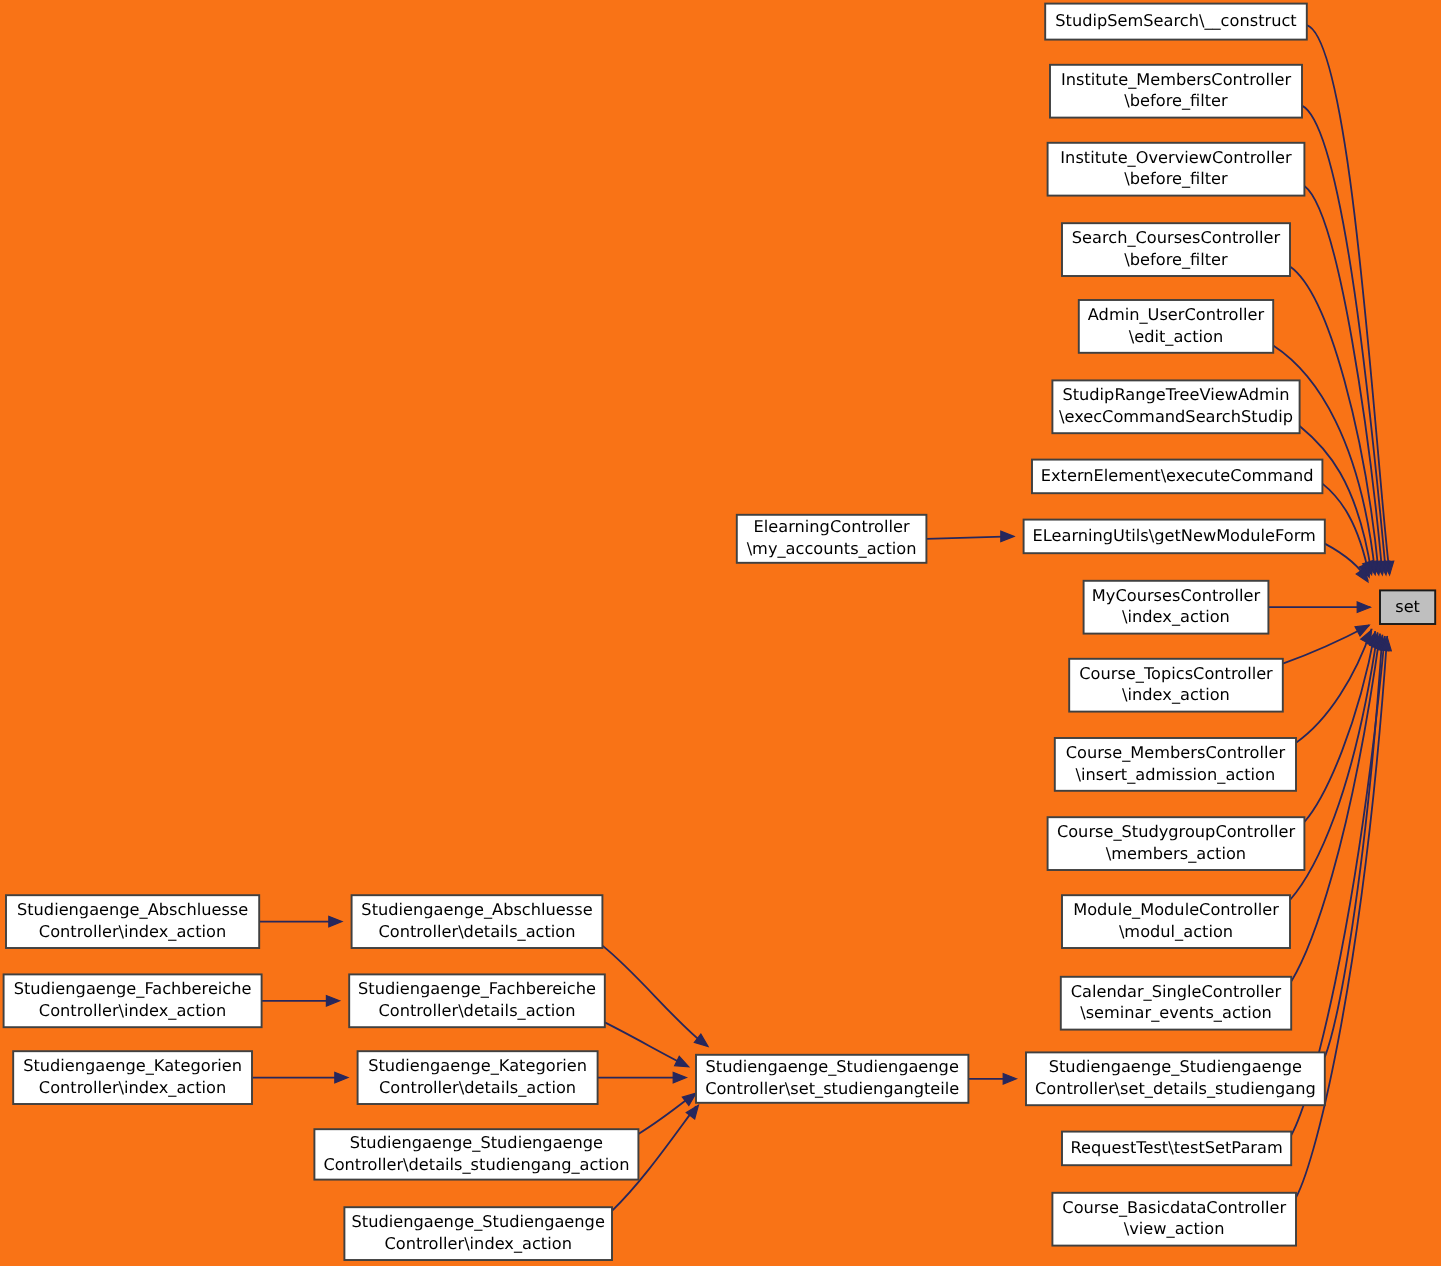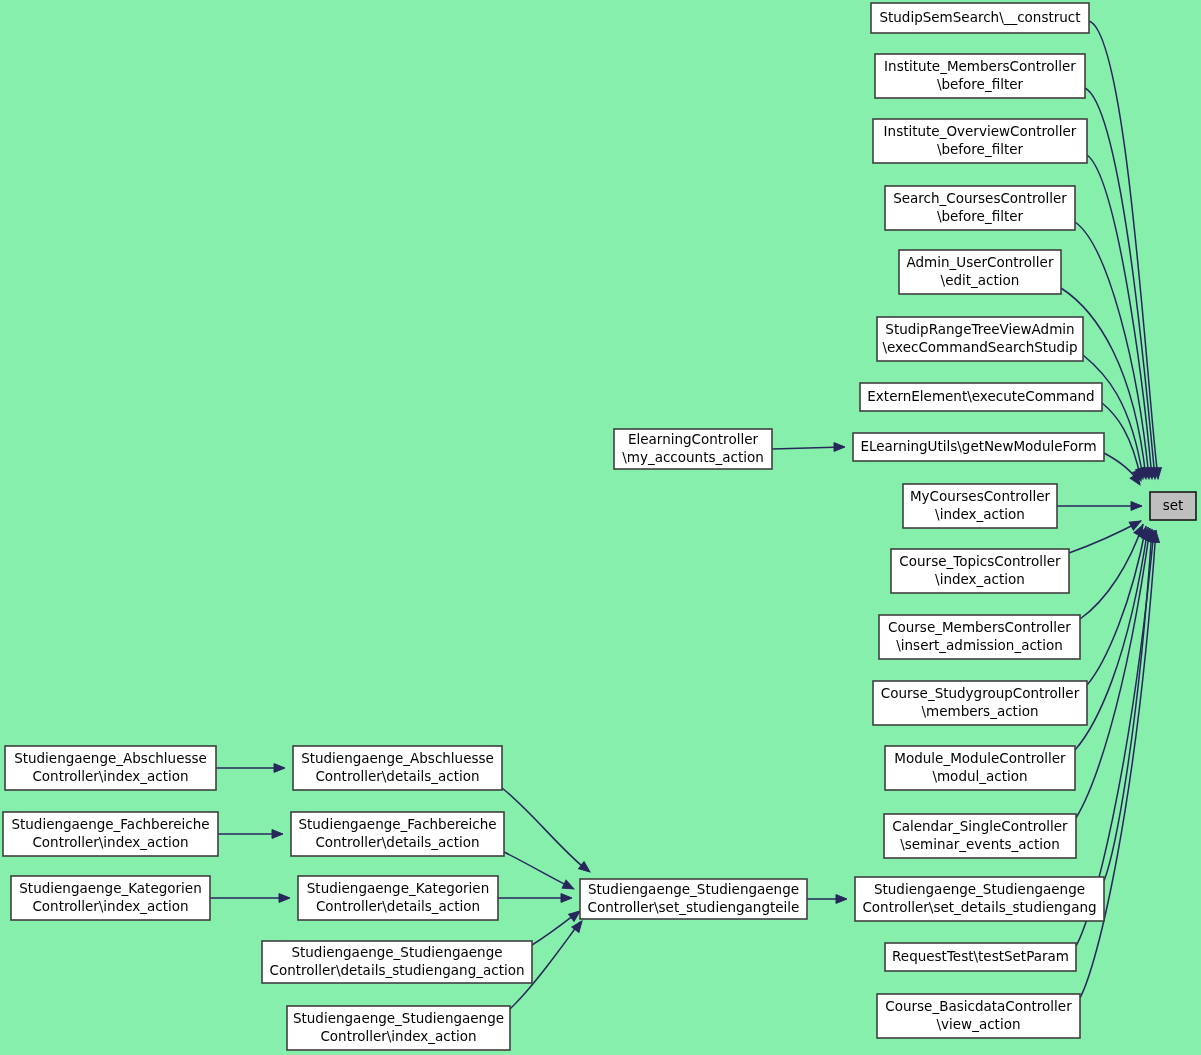--- a/index.html
+++ b/index.html
@@ -10,21 +10,21 @@
   body {
     width: 1201px;
     height: 1055px;
     font-family: "DejaVu Sans", sans-serif;
     overflow: hidden;
   }
   #graph-root {
     position: relative;
     width: 1201px;
     height: 1055px;
-    background: #86efac;
+    background: #f97316;
   }
   svg#callgraph {
     display: block;
     width: 1201px;
     height: 1055px;
   }
   .node-box {
     fill: #ffffff;
     stroke: #404040;
     stroke-width: 1.6;

